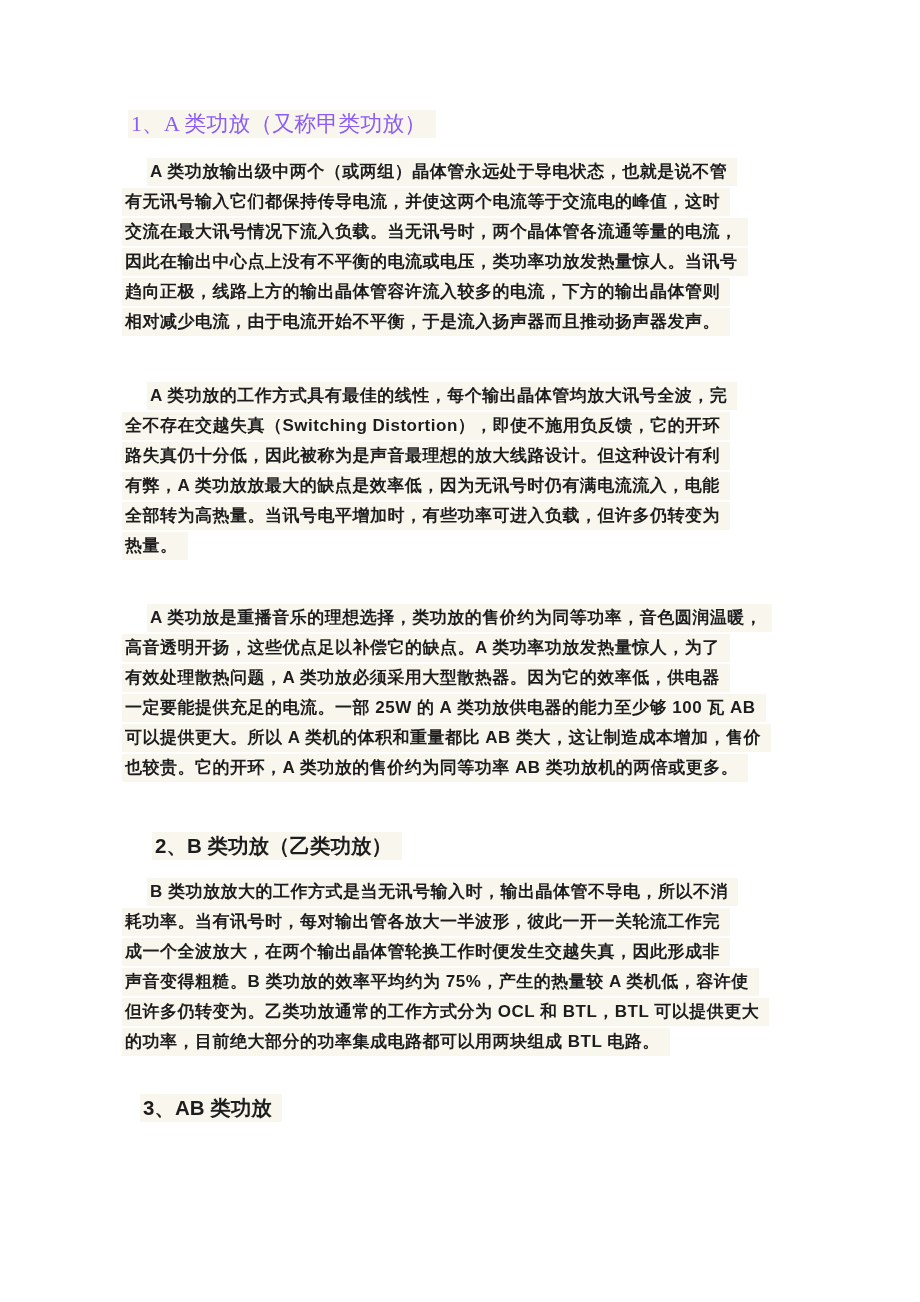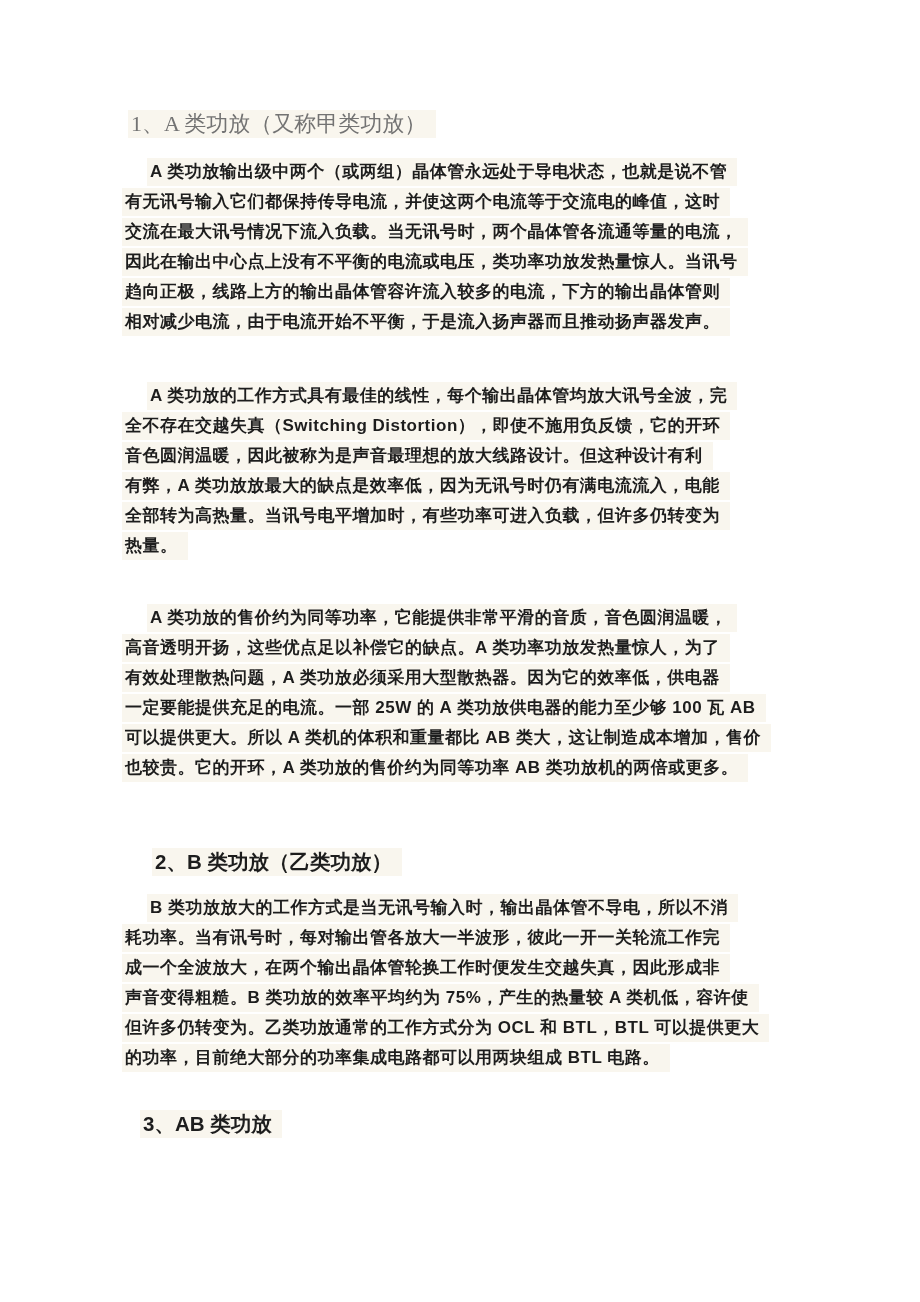--- a/index.html
+++ b/index.html
@@ -36,40 +36,40 @@
   }
   .heading {
     margin: 0;
     height: 30px;
     font-size: 21px;
     font-weight: 400;
     white-space: nowrap;
   }
   .heading-serif {
     font-family: "Liberation Serif", "DejaVu Serif", serif;
-    color: #737373;
+    color: #8b5cf6;
     margin-left: 6px;
     font-size: 22px;
   }
   .heading-bold {
     font-weight: 700;
     margin-left: 18px;
     font-size: 20.5px;
   }
   .para {
     margin: 0;
     font-size: 17px;
     font-weight: 700;
     letter-spacing: 0.5px;
   }
   .indent { margin-left: 25px; }
   .mt-p1 { margin-top: 18px; }
   .mt-p2 { margin-top: 44px; }
   .mt-p3 { margin-top: 42px; }
-  .mt-h2 { margin-top: 64px; padding-left: 12px; }
+  .mt-h2 { margin-top: 48px; padding-left: 12px; }
   .mt-p4 { margin-top: 16px; }
   .mt-h3 { margin-top: 36px; }
 </style>
 </head>
 <body>
 
 <div class="doc">
 
   <h2 class="heading heading-serif"><span class="hl">1、A 类功放（又称甲类功放）</span></h2>
 
@@ -78,28 +78,28 @@
     <div class="line"><span class="hl">有无讯号输入它们都保持传导电流，并使这两个电流等于交流电的峰值，这时</span></div>
     <div class="line"><span class="hl">交流在最大讯号情况下流入负载。当无讯号时，两个晶体管各流通等量的电流，</span></div>
     <div class="line"><span class="hl">因此在输出中心点上没有不平衡的电流或电压，类功率功放发热量惊人。当讯号</span></div>
     <div class="line"><span class="hl">趋向正极，线路上方的输出晶体管容许流入较多的电流，下方的输出晶体管则</span></div>
     <div class="line"><span class="hl">相对减少电流，由于电流开始不平衡，于是流入扬声器而且推动扬声器发声。</span></div>
   </div>
 
   <div class="para mt-p2">
     <div class="line"><span class="hl indent">A 类功放的工作方式具有最佳的线性，每个输出晶体管均放大讯号全波，完</span></div>
     <div class="line"><span class="hl">全不存在交越失真（Switching Distortion），即使不施用负反馈，它的开环</span></div>
-    <div class="line"><span class="hl">音色圆润温暖，因此被称为是声音最理想的放大线路设计。但这种设计有利</span></div>
+    <div class="line"><span class="hl">路失真仍十分低，因此被称为是声音最理想的放大线路设计。但这种设计有利</span></div>
     <div class="line"><span class="hl">有弊，A 类功放放最大的缺点是效率低，因为无讯号时仍有满电流流入，电能</span></div>
     <div class="line"><span class="hl">全部转为高热量。当讯号电平增加时，有些功率可进入负载，但许多仍转变为</span></div>
     <div class="line"><span class="hl">热量。</span></div>
   </div>
 
   <div class="para mt-p3">
-    <div class="line"><span class="hl indent">A 类功放的售价约为同等功率，它能提供非常平滑的音质，音色圆润温暖，</span></div>
+    <div class="line"><span class="hl indent">A 类功放是重播音乐的理想选择，类功放的售价约为同等功率，音色圆润温暖，</span></div>
     <div class="line"><span class="hl">高音透明开扬，这些优点足以补偿它的缺点。A 类功率功放发热量惊人，为了</span></div>
     <div class="line"><span class="hl">有效处理散热问题，A 类功放必须采用大型散热器。因为它的效率低，供电器</span></div>
     <div class="line"><span class="hl">一定要能提供充足的电流。一部 25W 的 A 类功放供电器的能力至少够 100 瓦 AB</span></div>
     <div class="line"><span class="hl">可以提供更大。所以 A 类机的体积和重量都比 AB 类大，这让制造成本增加，售价</span></div>
     <div class="line"><span class="hl">也较贵。它的开环，A 类功放的售价约为同等功率 AB 类功放机的两倍或更多。</span></div>
   </div>
 
   <h2 class="heading heading-bold mt-h2"><span class="hl">2、B 类功放（乙类功放）</span></h2>
 
   <div class="para mt-p4">

